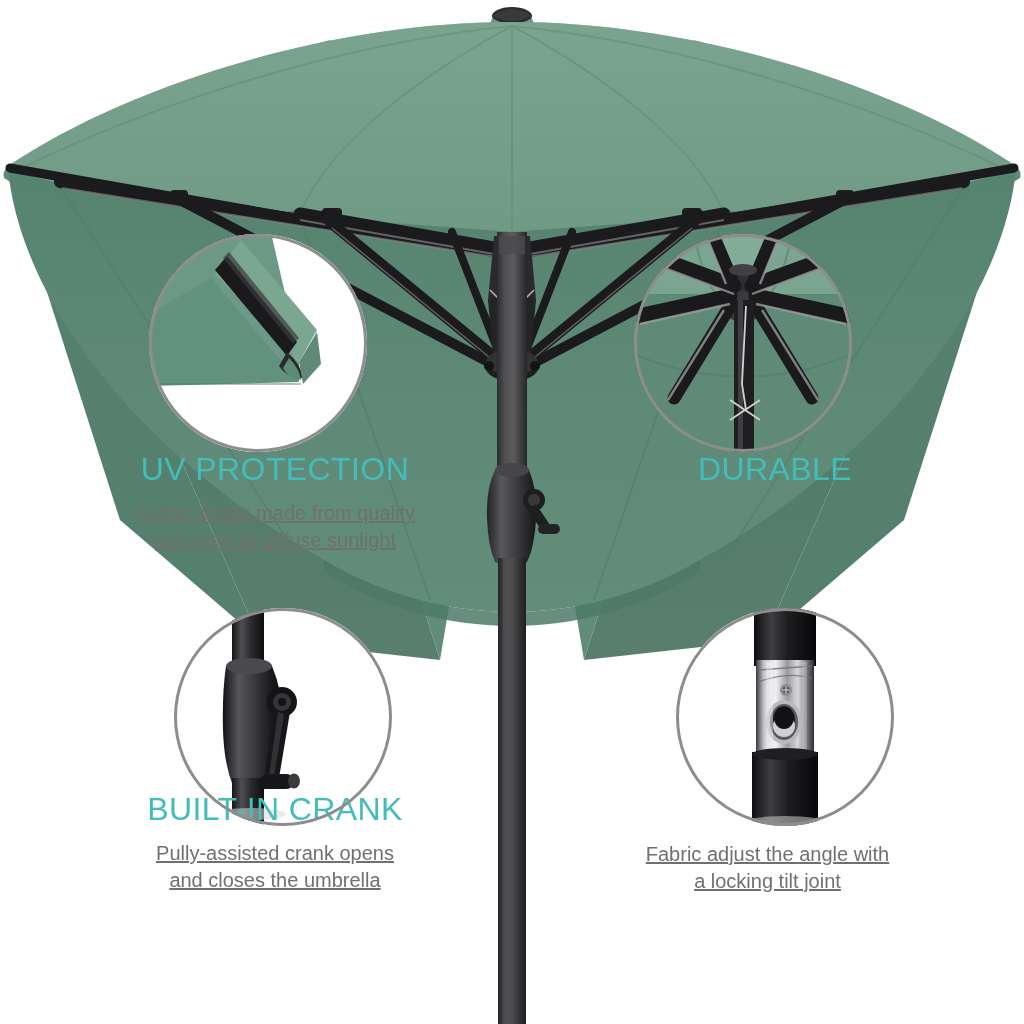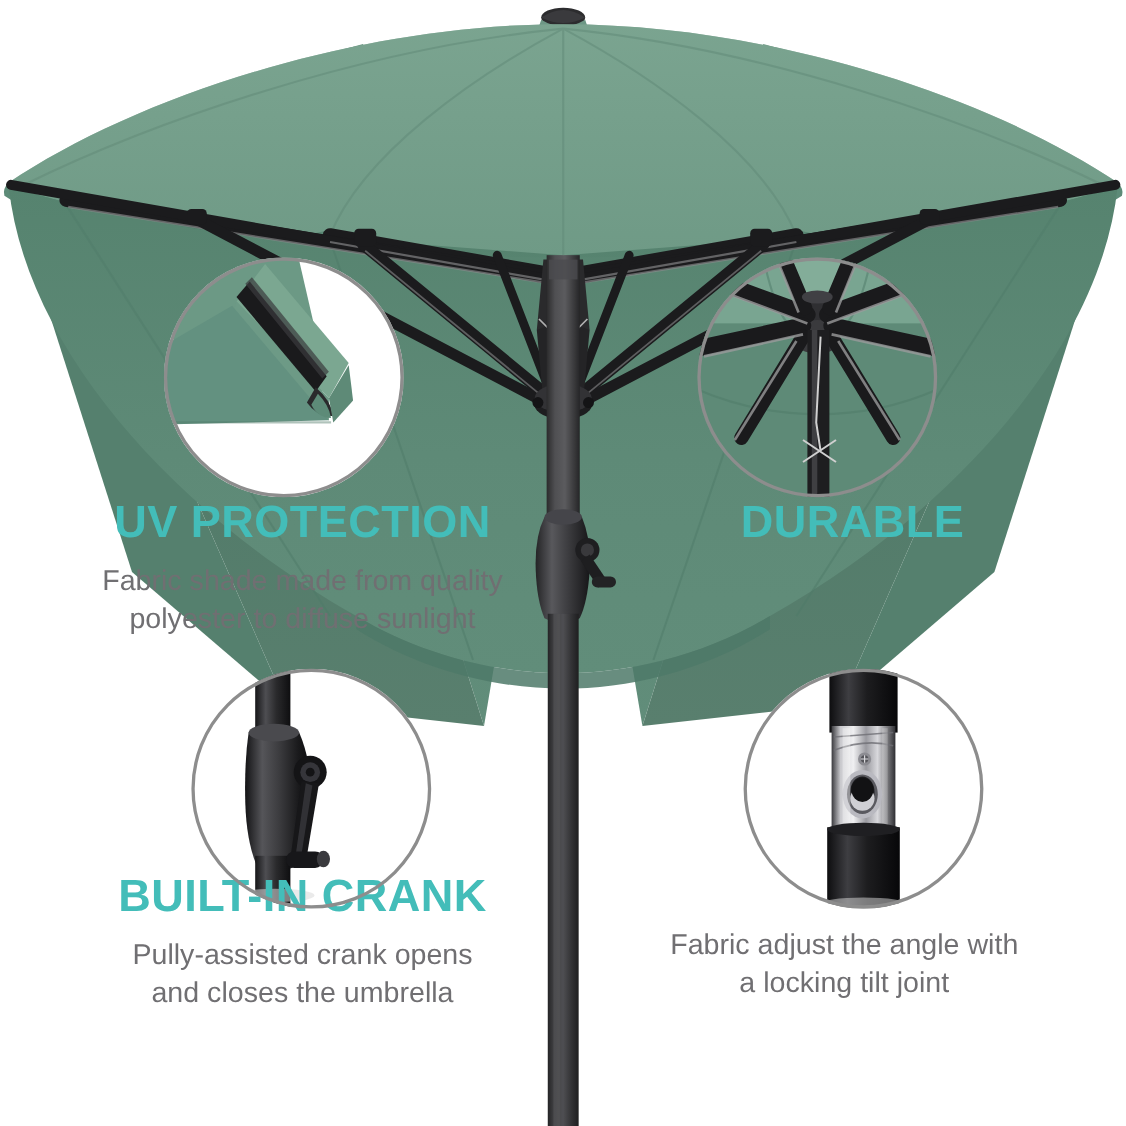--- a/index.html
+++ b/index.html
@@ -39,32 +39,33 @@
 
   #detail-uv       { left:149px; top:234px; }
   #detail-durable  { left:634px; top:234px; }
   #detail-crank    { left:174px; top:608px; }
   #detail-tilt     { left:676px; top:608px; }
 
   
   .feature { position:absolute; text-align:center; }
   .feature .f-title {
     color:#43bdb9;
-    font-weight:bold;
-    font-size:41px;
+    font-weight:normal;
+    font-size:32px;
     letter-spacing:0.4px;
     line-height:1.1;
     white-space:nowrap;
   }
   .feature .f-desc {
     color:#706f72;
-    font-size:26px;
+    font-size:20px;
     line-height:1.33;
     margin-top:13px;
     white-space:pre-line;
+    text-decoration:underline;
   }
 
   #feat-uv      { left:20px;  top:452px; width:510px; }
   #feat-durable { left:540px; top:452px; width:470px; }
   #feat-crank   { left:20px;  top:792px; width:510px; }
   #feat-tilt    { left:520px; top:828px; width:495px; }
 </style>
 </head>
 <body>
 

